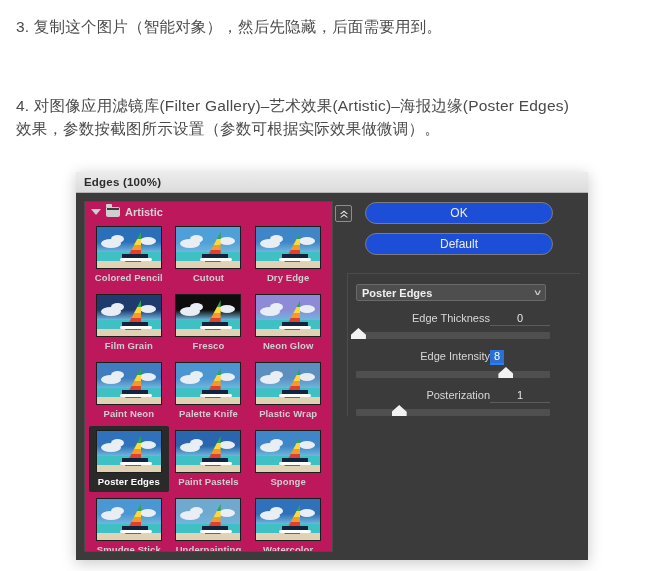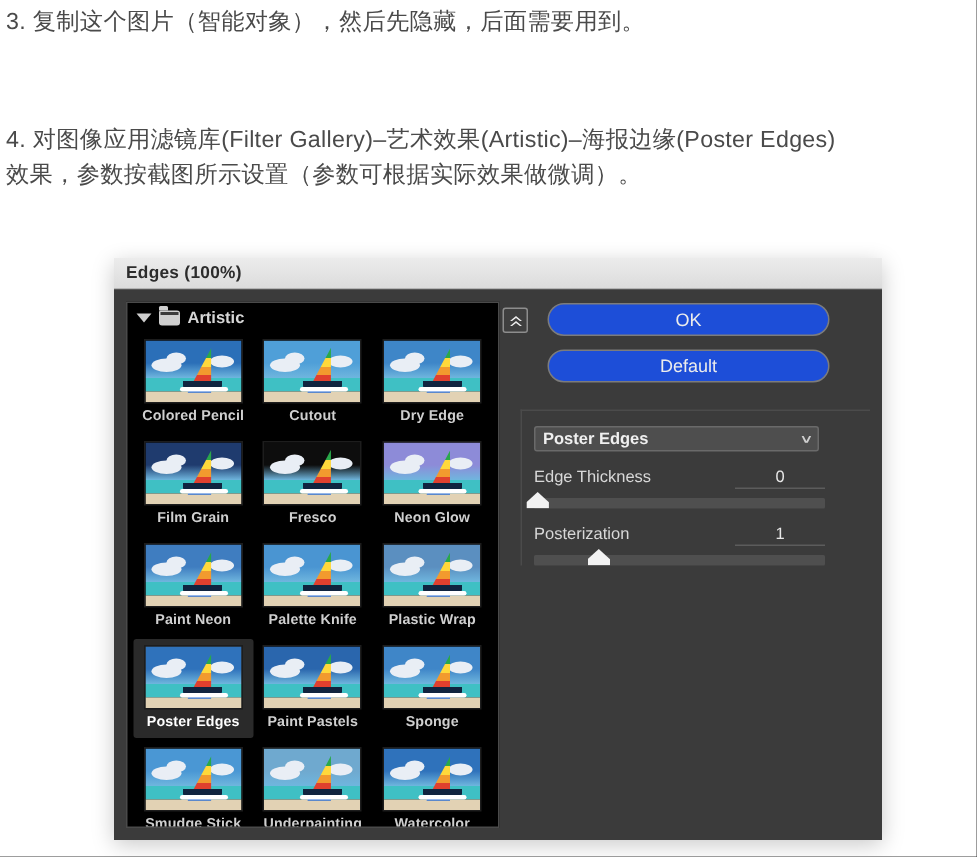--- a/index.html
+++ b/index.html
@@ -7,21 +7,21 @@
     width:651px;height:571px;
     background:#ffffff;
     font-family:"Liberation Sans","DejaVu Sans",sans-serif;
     overflow:hidden;
     position:relative;
   }
 
   
   .tut{position:absolute;left:0;right:0;}
   .tut p{
-    margin:0;
+    margin:12px;
     color:#4a4a4a;
     font-size:15.5px;
     line-height:1.2;
     letter-spacing:.2px;
     white-space:nowrap;
   }
   #line1{position:absolute;left:4px;top:6px;}
   #line2{position:absolute;left:4px;top:85px;}
   #line3{position:absolute;left:4px;top:108px;}
 
@@ -51,21 +51,21 @@
     position:absolute;
     top:21px;left:0;right:0;bottom:0;
     background:#3b3b3b;
     display:flex;
   }
 
   
   #gallery{
     width:249px;
     margin:8px 0 8px 8px;
-    background:#000000;
+    background:#be185d;
     border:1px solid #4a4a4a;
     box-sizing:border-box;
     position:relative;
     overflow:hidden;
   }
   #cat-header{
     display:flex;align-items:center;
     gap:5px;
     height:20px;
     padding-left:6px;
@@ -199,21 +199,21 @@
     color:#f0f0f0;
     font-size:11px;
     font-weight:bold;
     justify-content:space-between;
   }
   .chev{font-size:9px;color:#cfcfcf;transform:scaleX(1.3);}
 
   .slider-group{margin:11px 0 0 8px;width:194px;}
   .slider-row{
     display:flex;align-items:baseline;
-    justify-content:space-between;
+    justify-content:flex-end;
   }
   .slider-label{font-size:11px;color:#d8d8d8;}
   .slider-value{
     font-size:11px;color:#e6e6e6;
     width:60px;text-align:center;
     border-bottom:1px solid #5c5c5c;
     padding-bottom:1px;
   }
   .slider-value.active{
     background:#2a6fd6;
@@ -500,20 +500,29 @@
               <div class="slider-row">
                 <span class="slider-label">Edge Thickness</span>
                 <span class="slider-value">0</span>
               </div>
               <div class="track">
                 <div class="knob" style="left: 1%;"></div>
               </div>
             </div>
             <div class="slider-group">
               <div class="slider-row">
+                <span class="slider-label">Edge Intensity</span>
+                <span class="slider-value active">8</span>
+              </div>
+              <div class="track">
+                <div class="knob" style="left: 77%;"></div>
+              </div>
+            </div>
+            <div class="slider-group">
+              <div class="slider-row">
                 <span class="slider-label">Posterization</span>
                 <span class="slider-value">1</span>
               </div>
               <div class="track">
                 <div class="knob" style="left: 22%;"></div>
               </div>
             </div>
           </div>
       </div>
 

